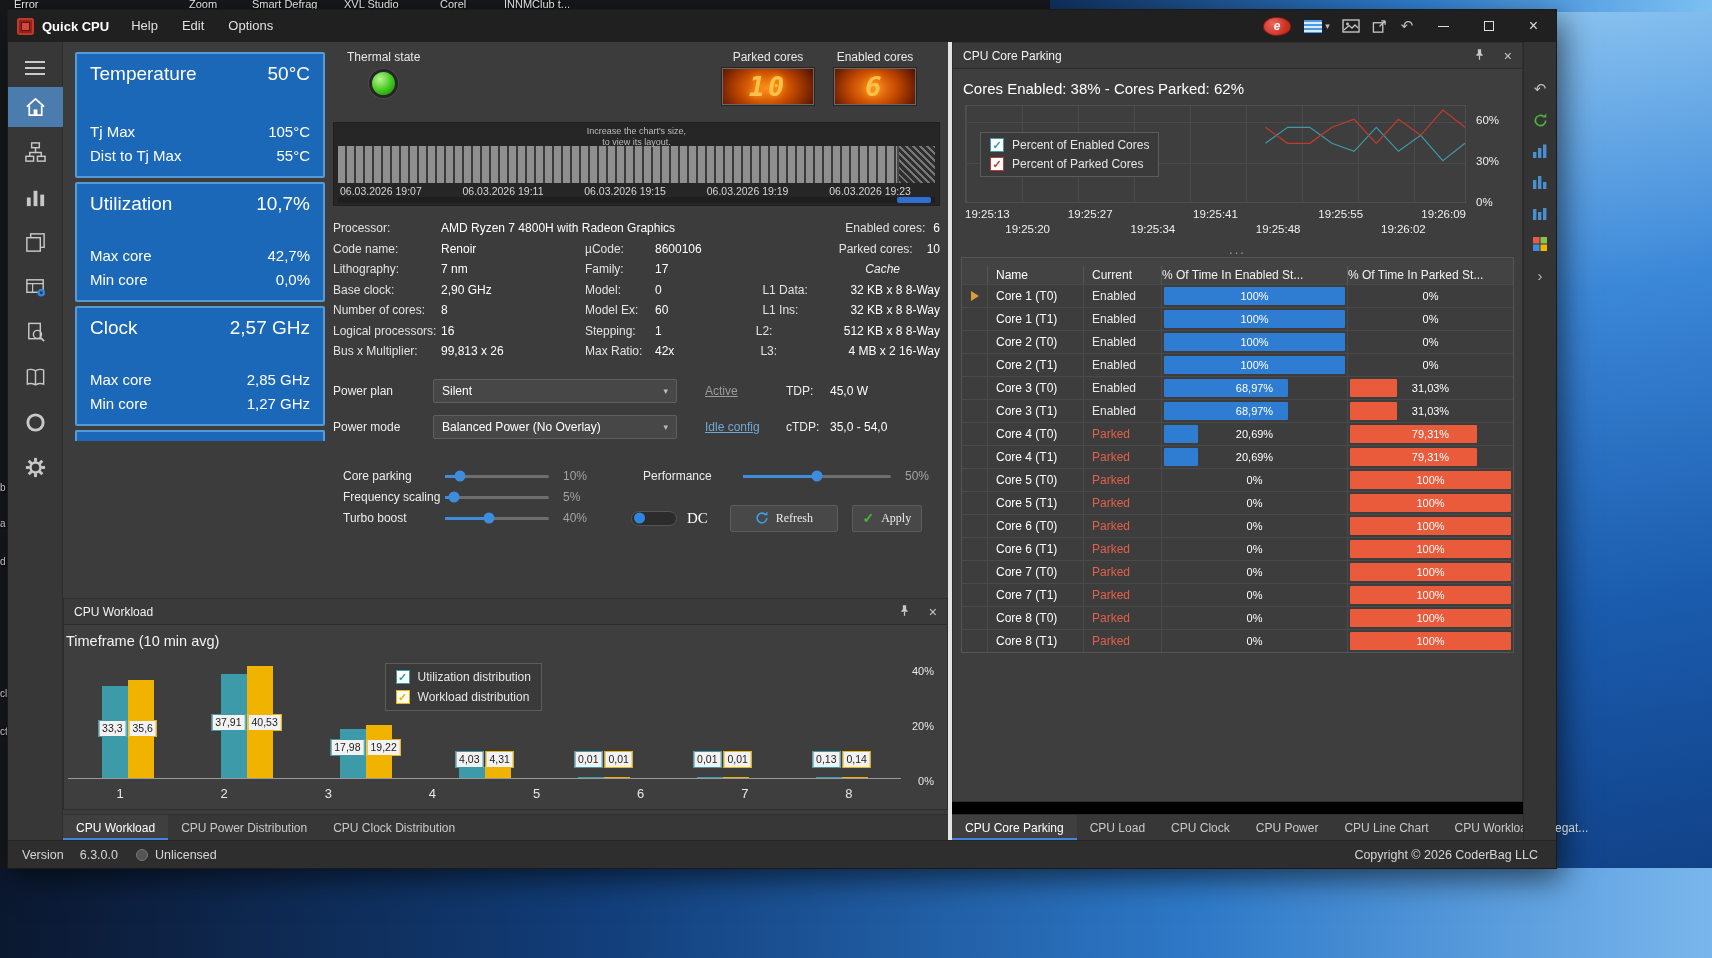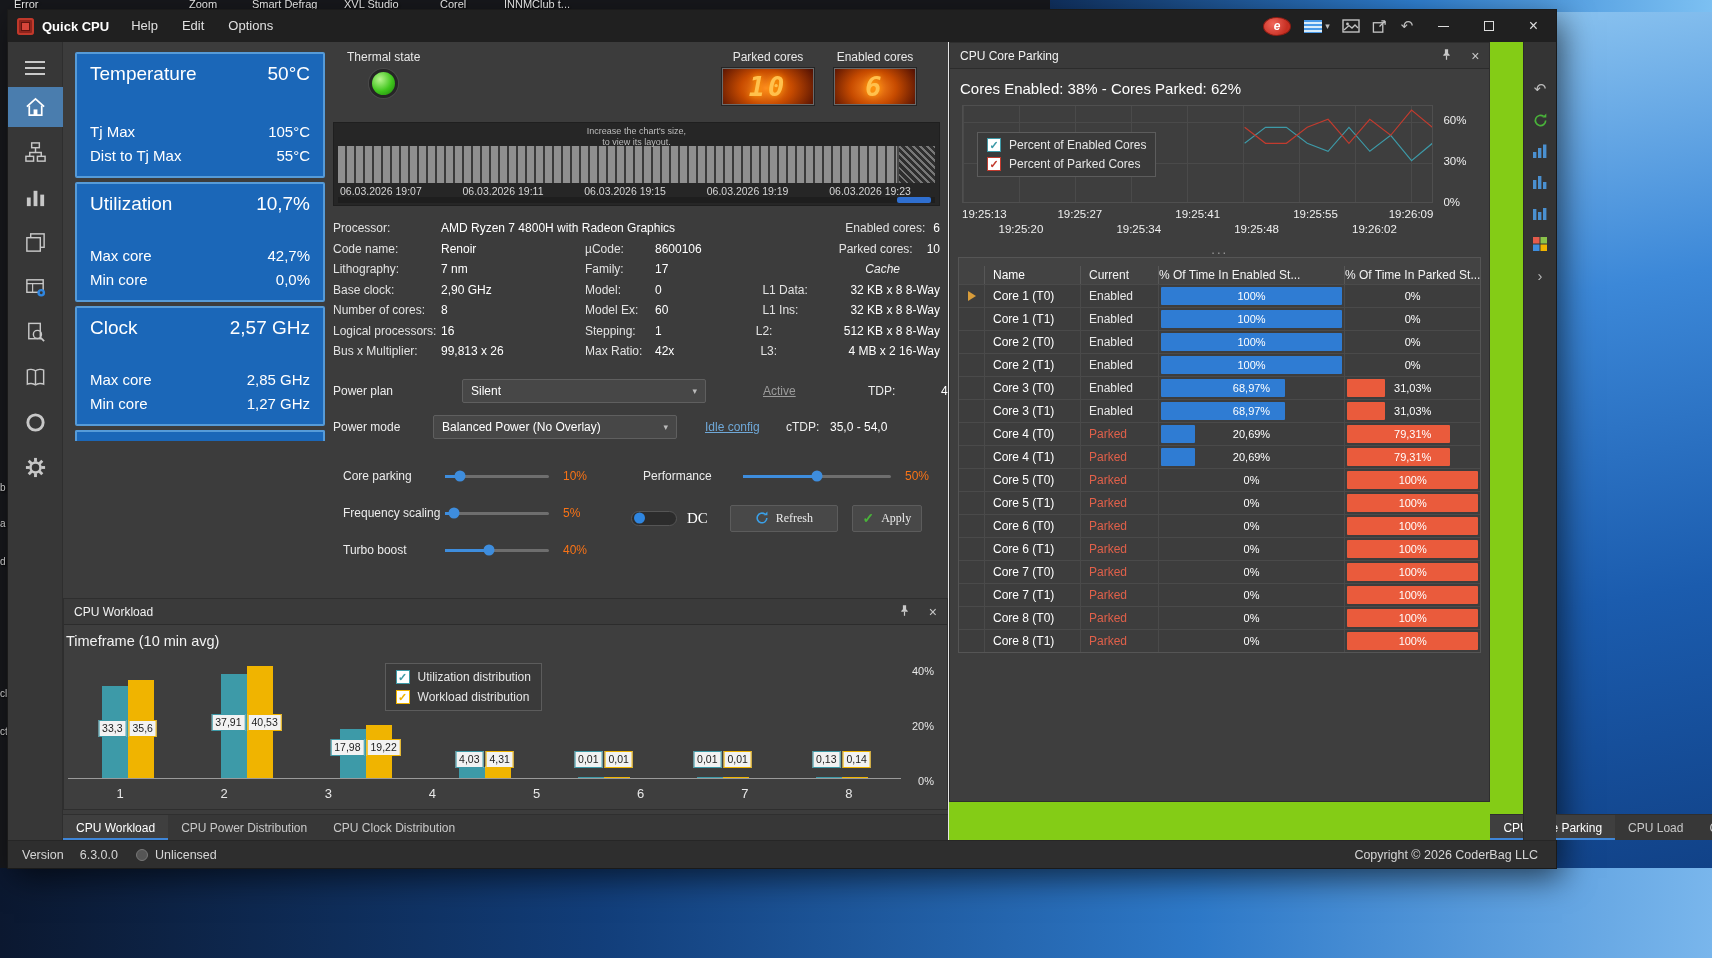--- a/index.html
+++ b/index.html
@@ -109,40 +109,40 @@
   .proc-col.c2 { width:168px; }
   .proc-col.c3 { flex:1;align-items:flex-end; }
   .proc-row { display:flex; white-space:nowrap; height:20.5px; }
   .proc-l { color:#e2e2e2; flex:none; }
   .c1 .proc-l { width:108px; } .c2 .proc-l { width:70px; } .c3 .proc-l { width:88px; }
   .proc-v { color:#fff; }
   .proc-cache { width:100%; text-align:center; font-style:italic; padding-right:40px; color:#f0f0f0; }
 
   
   .power-row { margin-top:10px; display:flex; align-items:center; height:26px; flex:none; }
-  .power-row.first { margin-top:16px;gap:29px; }
+  .power-row.first { margin-top:16px; }
   .plabel { width:100px; color:#ececec; flex:none; }
   .select { width:244px; height:24px; background:#474747; border:1px solid #5f5f5f; border-radius:2px;
     display:flex; align-items:center; justify-content:space-between; padding:0 8px; color:#fff; flex:none; }
   .link { margin-left:28px; width:76px; font-size:12px; text-decoration:underline; cursor:pointer; flex:none; }
   .link.gray { color:#9b9b9b; }
   .link.blue { color:#6fa8d8; }
   .tdp-l { margin-left:auto; width:44px; color:#ececec; flex:none; }
   .tdp-v { width:86px; margin-right:24px; color:#fff; flex:none; }
 
   
   .slider-zone { margin-top:26px; display:flex; flex:none; }
-  .sliders-left { width:300px; margin-left:10px; display:flex; flex-direction:column; gap:16px; flex:none; }
+  .sliders-left { width:300px; margin-left:10px; display:flex; flex-direction:column; gap:0; flex:none; }
   .slider-row { display:flex; align-items:center; height:21px; }
   .s-label { font-size:12px; color:#ececec; flex:none; }
   .track { height:3px; background:#6e6e6e; border-radius:2px; position:relative; flex:none; }
   .fill { position:absolute; left:0; top:0; height:3px; background:#3e8ddd; }
   .thumb { position:absolute; top:50%; transform:translate(-50%,-50%); width:11px; height:11px;
     border-radius:50%; background:#3e8ddd; }
-  .s-val { margin-left:14px; color:#f97316; width:40px; flex:none; }
+  .s-val { margin-left:14px; color:#a3a3a3; width:40px; flex:none; }
   .right-ctrl { flex:1; display:flex; flex-direction:column; }
   .ctrl-row { margin-top:18px; display:flex; align-items:center; margin-left:-12px;font-family:Liberation Serif, serif; }
   .toggle { width:46px; height:15px; background:#2c2c2c; border:1px solid #555; border-radius:8px; position:relative; flex:none; }
   .knob { position:absolute; left:2px; top:50%; transform:translateY(-50%); width:11px; height:11px;
     border-radius:50%; background:#2f86e0; }
   .dc { margin-left:10px; font-size:15px; color:#fff; }
   .btn { margin-left:22px; width:108px; height:27px; background:#484848; border:1px solid #5c5c5c; border-radius:2px;
     color:#eaeaea; font-size:12px; font-family:inherit; display:flex; align-items:center; justify-content:center; gap:7px; }
   .btn.apply { margin-left:14px; width:70px; }
   .refresh-ic { color:#3aa0e8; display:flex; }
@@ -176,21 +176,21 @@
   .legend-row { display:flex; align-items:center; gap:8px; font-size:12px; color:#e6e6e6; white-space:nowrap; }
   .cb { width:14px; height:14px; background:#fff; border:1px solid #999; display:flex; align-items:center;
     justify-content:center; font-size:11px; font-weight:bold; flex:none; }
 
   
   .tabbar { height:26px; margin-top:auto; background:#373737; border-top:1px solid #2f2f2f; display:flex; flex:none; }
   .tab { padding:0 13px; display:flex; align-items:center; font-size:12px; color:#c9c9c9; white-space:nowrap; }
   .tab.active { color:#fff; box-shadow:inset 0 -2px 0 #3f86d8; background:#3f3f3f; }
 
   
-  .right-dock { width:575px; display:flex; background:#84cc16; border-left:1px solid #e5e5e5; flex:none; }
+  .right-dock { width:575px; display:flex; flex-direction:column; background:#000000; border-left:4px solid #e5e5e5; flex:none; }
   .parking { height:760px; flex:none; }
   .summary { font-size:15px; color:#fff; padding:11px 10px 6px 10px; flex:none; }
   .lp-chart { position:relative; height:138px; margin:2px 10px 0 12px; flex:none; }
   .lp-plot { position:absolute; left:0; top:0; right:46px; height:98px; background:#3e3e3e; border:1px solid #4f4f4f;
     background-image:
       repeating-linear-gradient(90deg,#4a4a4a 0 1px,transparent 1px 56px),
       linear-gradient(#4a4a4a,#4a4a4a),
       linear-gradient(#4a4a4a,#4a4a4a);
     background-size:100% 100%,100% 1px,100% 1px;
     background-position:0 0,0 16px,0 57px;

